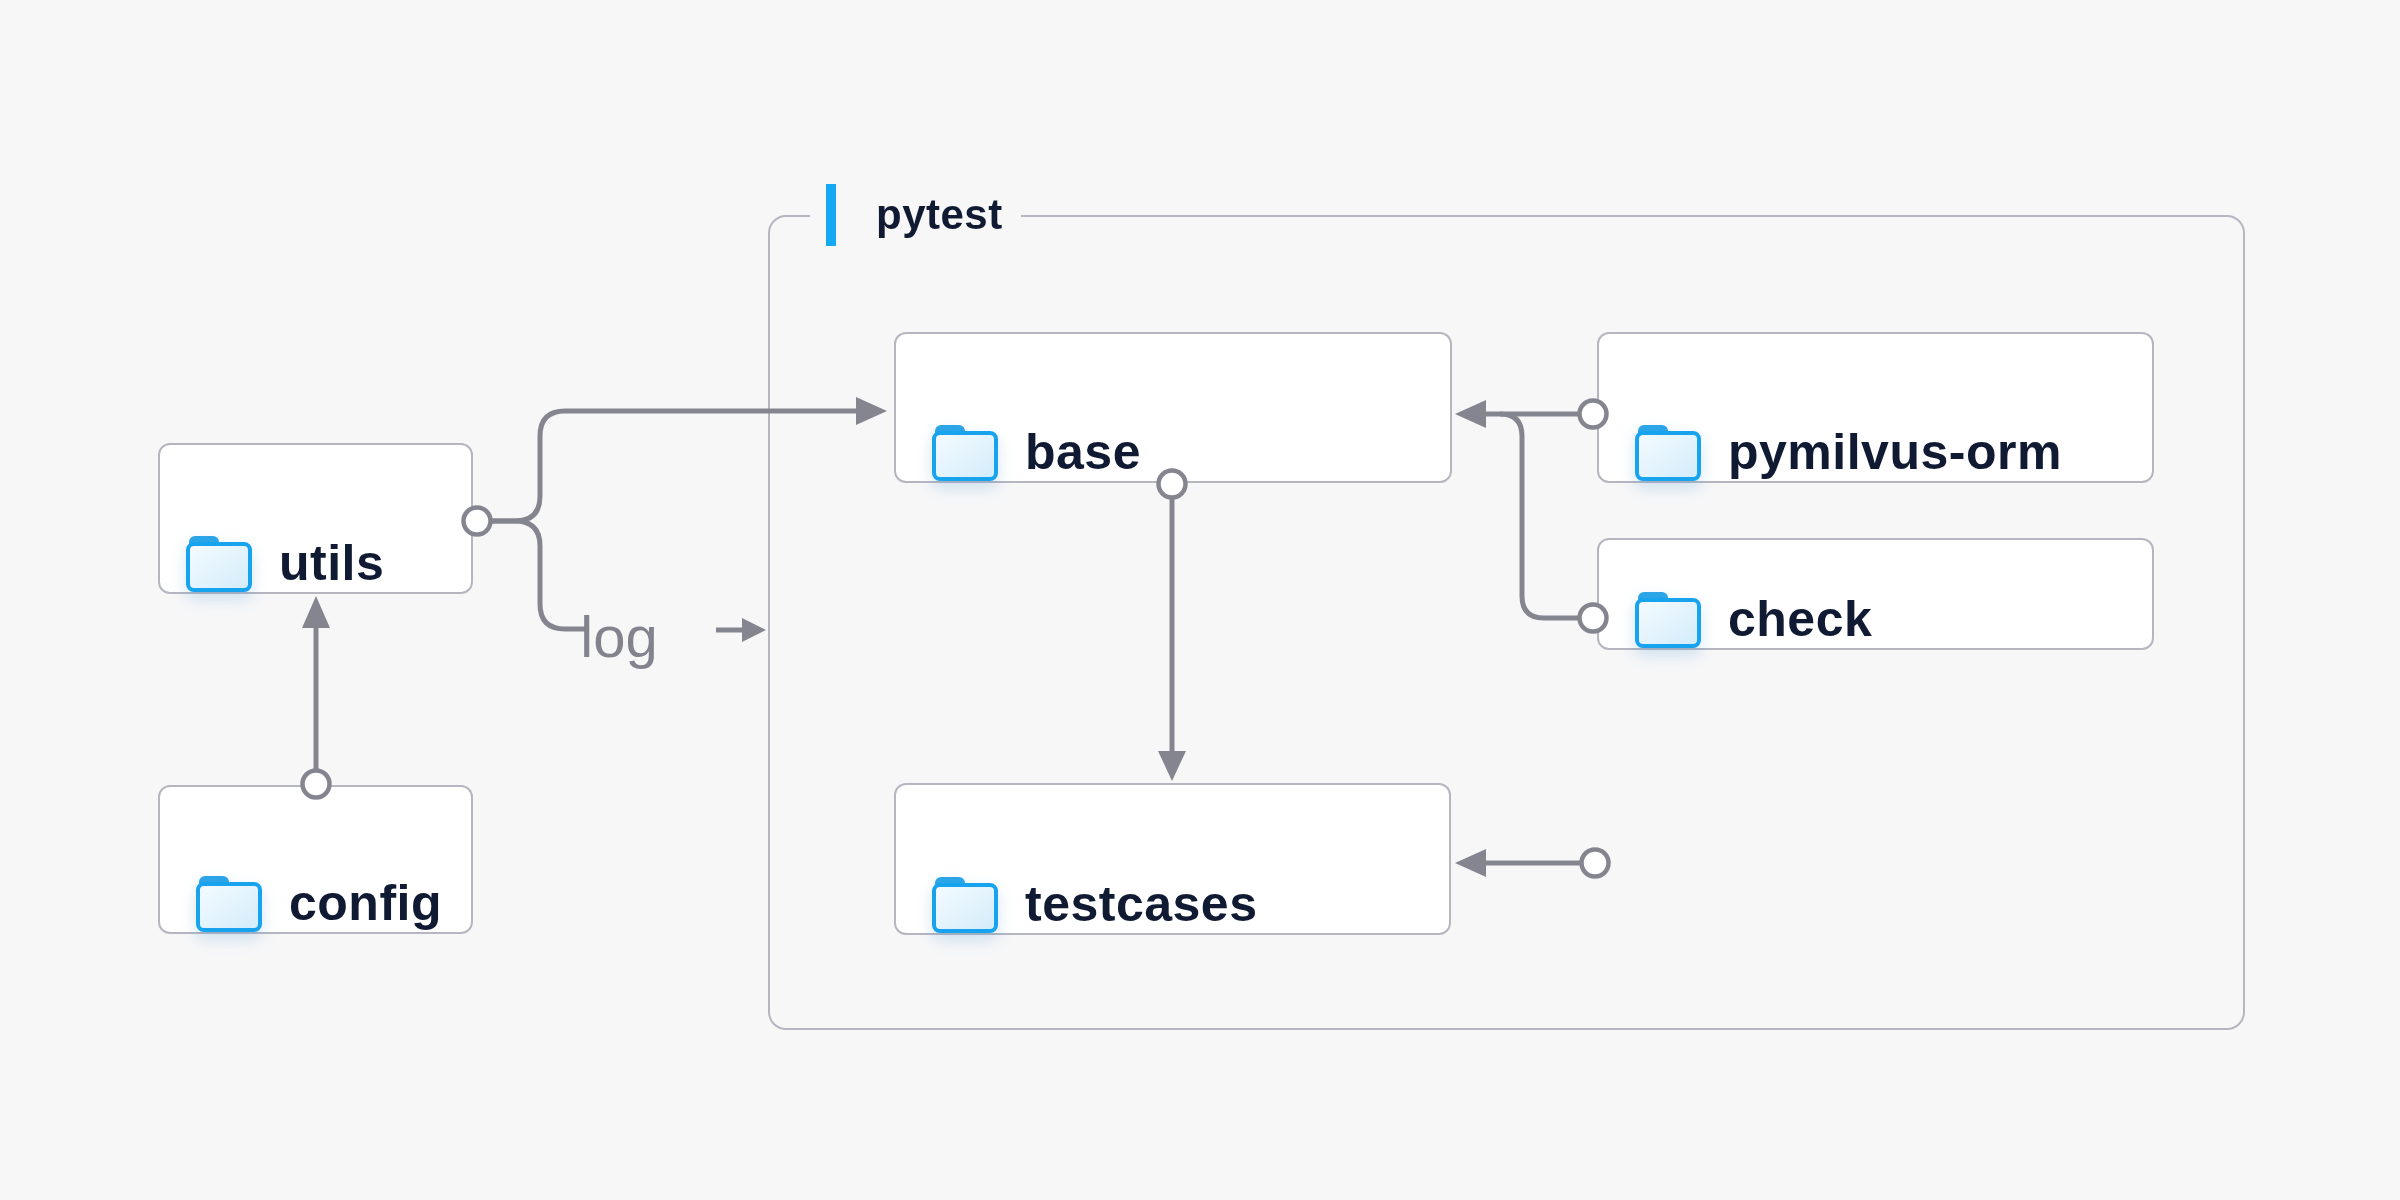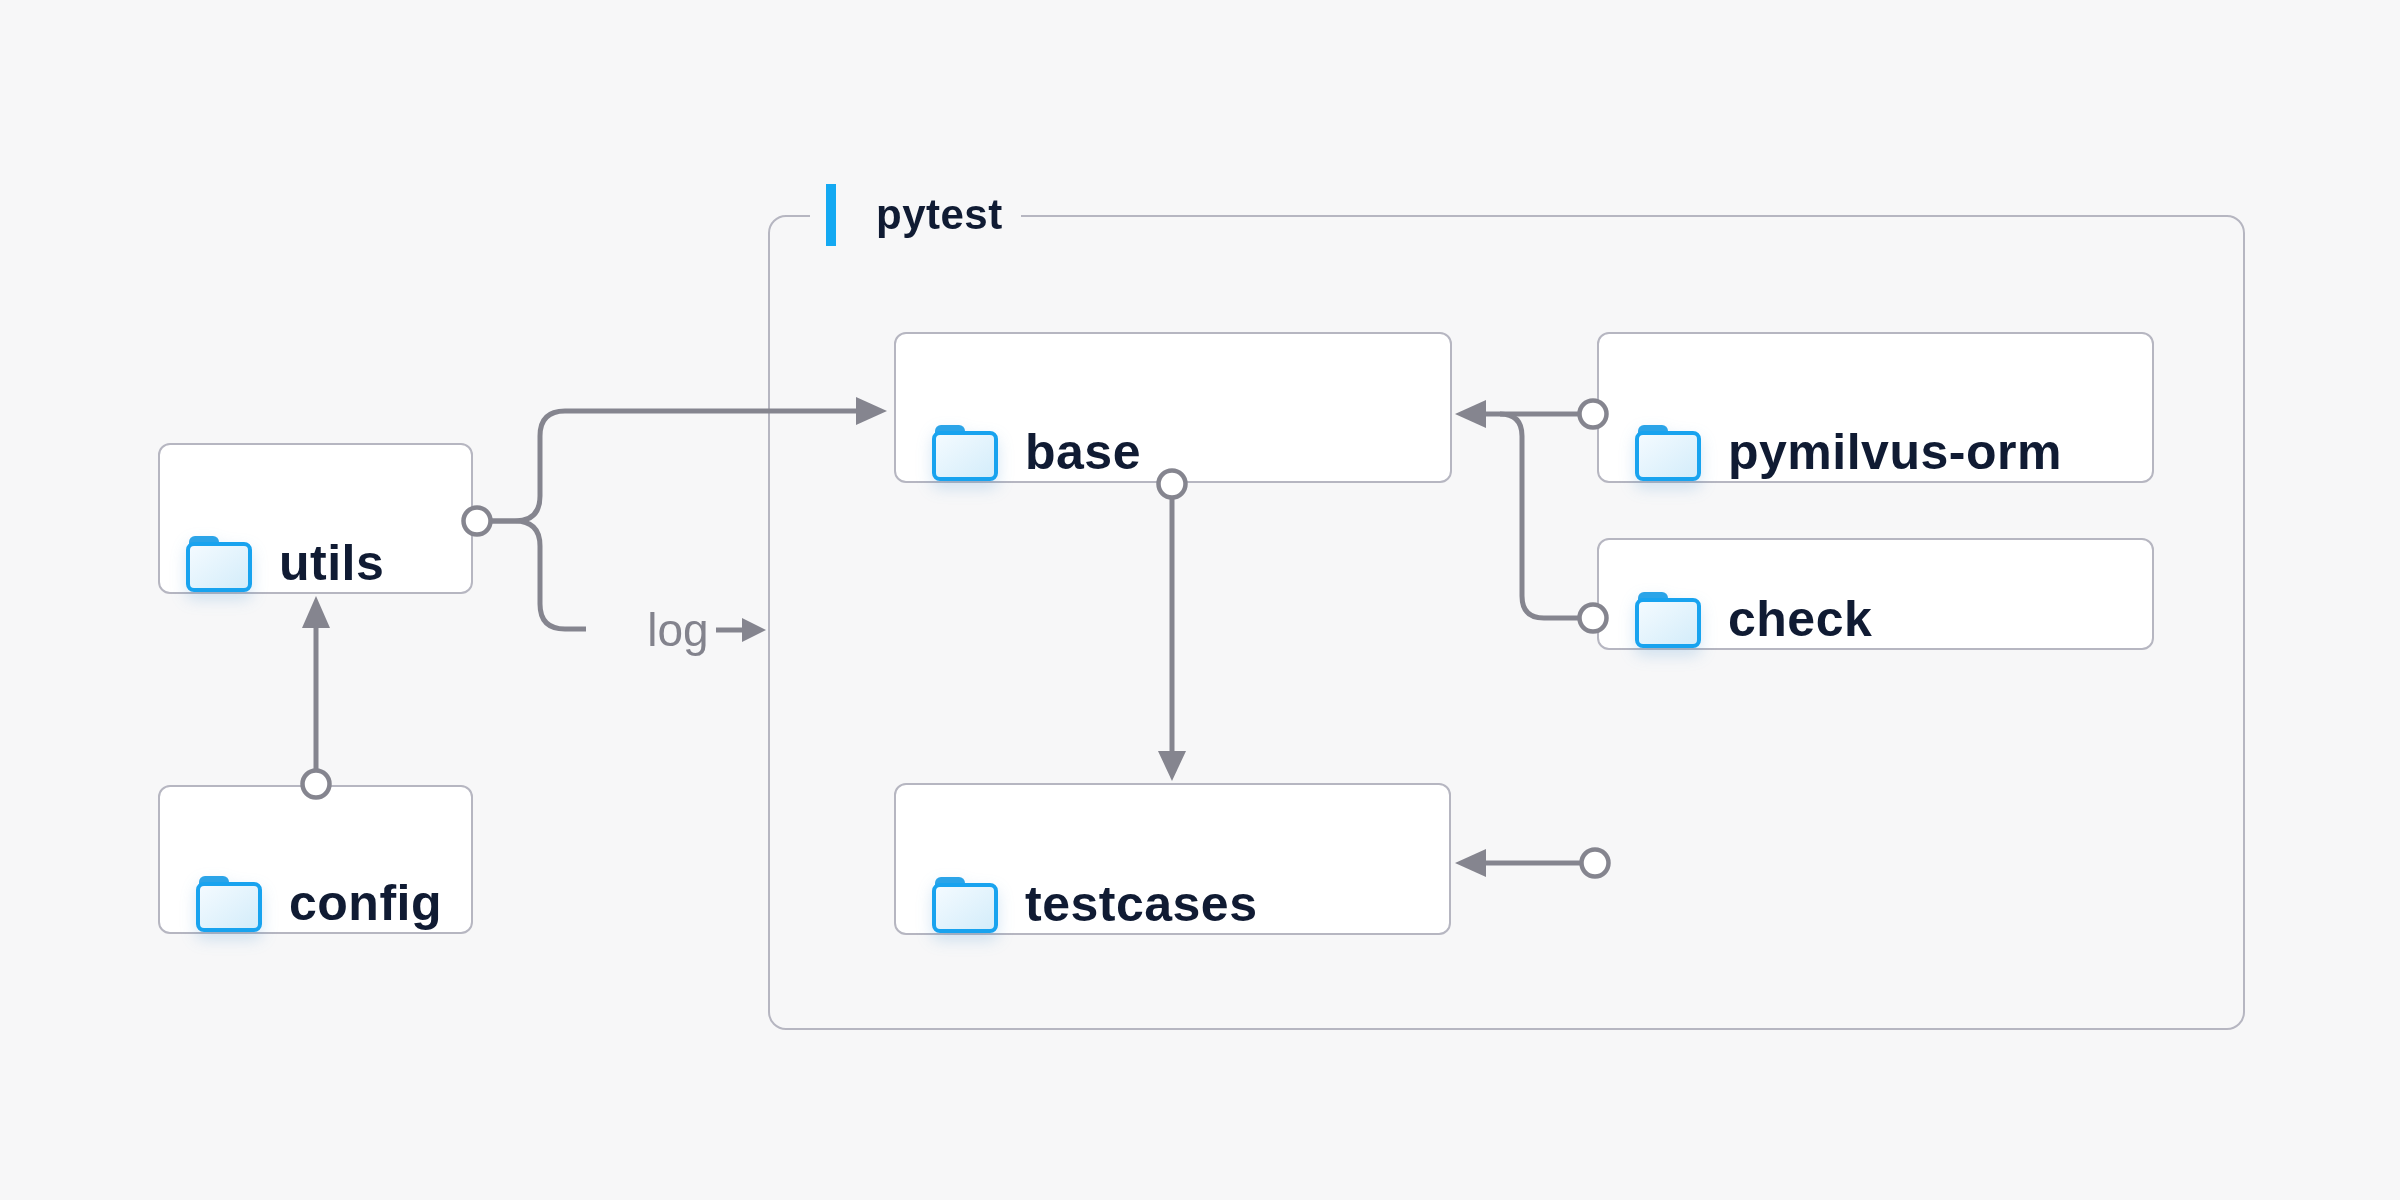--- a/index.html
+++ b/index.html
@@ -76,23 +76,23 @@
   svg.connectors{
     position:absolute;left:0;top:0;z-index:3;
     pointer-events:none;
   }
   .edge{fill:none;stroke:var(--connector,#85858f);stroke-width:5;}
   .ahead{fill:var(--connector,#85858f);stroke:none;}
   .port{fill:#ffffff;stroke:var(--connector,#85858f);stroke-width:4.5;}
 
   
   .edge-label{
-    position:absolute;left:624px;top:603px;width:108px;
+    position:absolute;left:565px;top:603px;width:108px;
     text-align:center;
-    font-size:46px;font-weight:500;
+    font-size:58px;font-weight:500;
     color:var(--edge-label-text,#83838d);
     z-index:4;
   }
 </style>
 </head>
 <body>
 
 <div id="canvas">
 
   <div class="group-box"></div>

